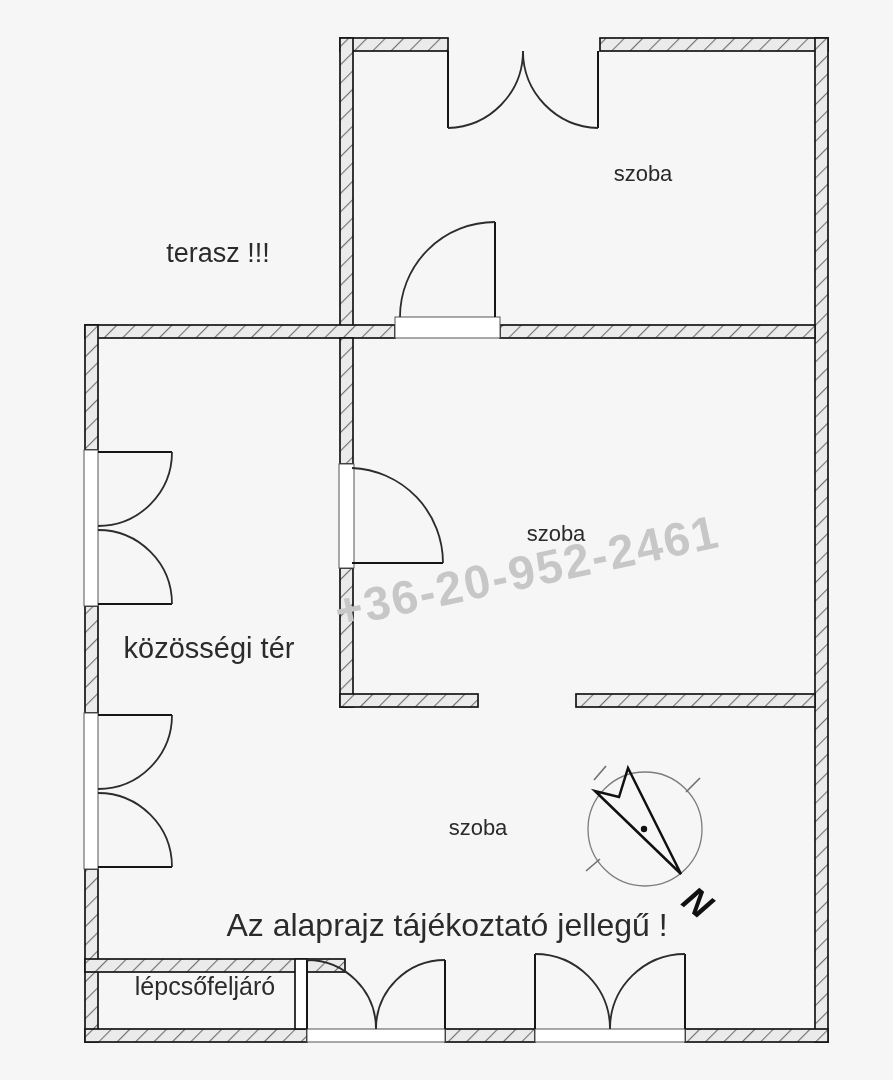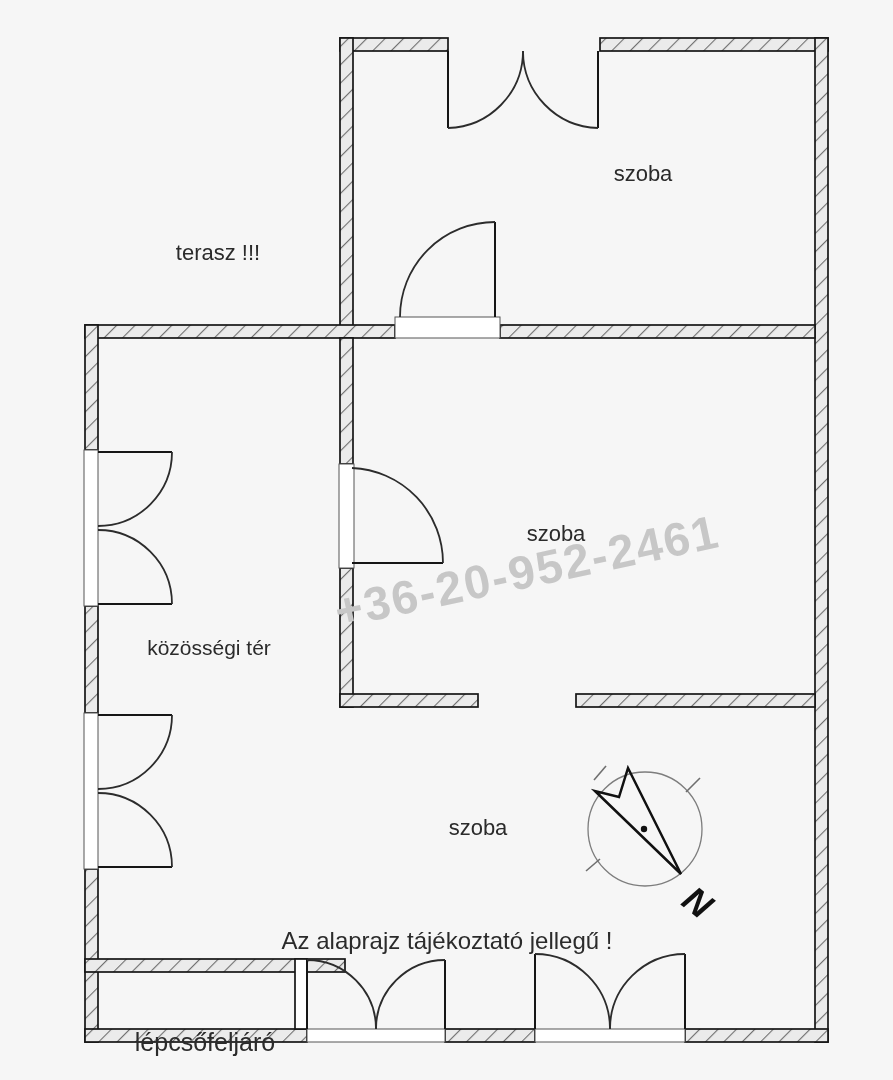--- a/index.html
+++ b/index.html
@@ -14,24 +14,24 @@
   .dl{stroke:var(--line,#161616);stroke-width:2;fill:none;}
   .da{stroke:#2c2c2c;stroke-width:1.8;fill:none;}
   .compass-circle{stroke:#7d7d7d;stroke-width:1.3;fill:none;}
   .compass-tick{stroke:#6f6f6f;stroke-width:1.6;}
   .compass-needle{stroke:#111;stroke-width:2.5;fill:none;stroke-linejoin:miter;}
   .lbl{
     position:absolute;transform:translate(-50%,-50%);
     color:var(--text,#2b2b2b);white-space:nowrap;z-index:3;
   }
   .lbl-room{font-size:22px;}
-  .lbl-terrace{font-size:22px;}
-  .lbl-common{font-size:21px;}
+  .lbl-terrace{font-size:27px;}
+  .lbl-common{font-size:29px;}
   .lbl-stairs{font-size:25px;}
-  .lbl-disclaimer{font-size:24px;margin-top:16px;}
+  .lbl-disclaimer{font-size:32px;}
   .watermark{
     position:absolute;left:527px;top:571px;z-index:2;
     transform:translate(-50%,-50%) rotate(-12deg);
     font-size:47px;font-weight:bold;letter-spacing:2px;
     color:var(--watermark,#c7c7c7);white-space:nowrap;
   }
   .north-label{font-size:36px;font-weight:bold;font-style:italic;fill:#111;}
 </style>
 </head>
 <body>
@@ -119,19 +119,19 @@
       <circle cx="644" cy="829" r="3.2" fill="#111"></circle>
       <text class="north-label" x="686" y="906" transform="rotate(38 686 896)">N</text>
     </g>
   </svg>
 
   <div class="lbl lbl-room" style="left:643px;top:174px;">szoba</div>
   <div class="lbl lbl-terrace" style="left:218px;top:253px;">terasz !!!</div>
   <div class="lbl lbl-room" style="left:556px;top:534px;">szoba</div>
   <div class="lbl lbl-common" style="left:209px;top:648px;">közösségi tér</div>
   <div class="lbl lbl-room" style="left:478px;top:828px;">szoba</div>
-  <div class="lbl lbl-stairs" style="left:205px;top:1042px;">lépcsőfeljáró</div>
+  <div class="lbl lbl-stairs" style="left:205px;top:986px;">lépcsőfeljáró</div>
 
   <div class="lbl lbl-disclaimer" style="left:447px;top:925px;">Az alaprajz tájékoztató jellegű !</div>
 
   <div class="watermark">+36-20-952-2461</div>
 
 </div>
 
 </body></html>

